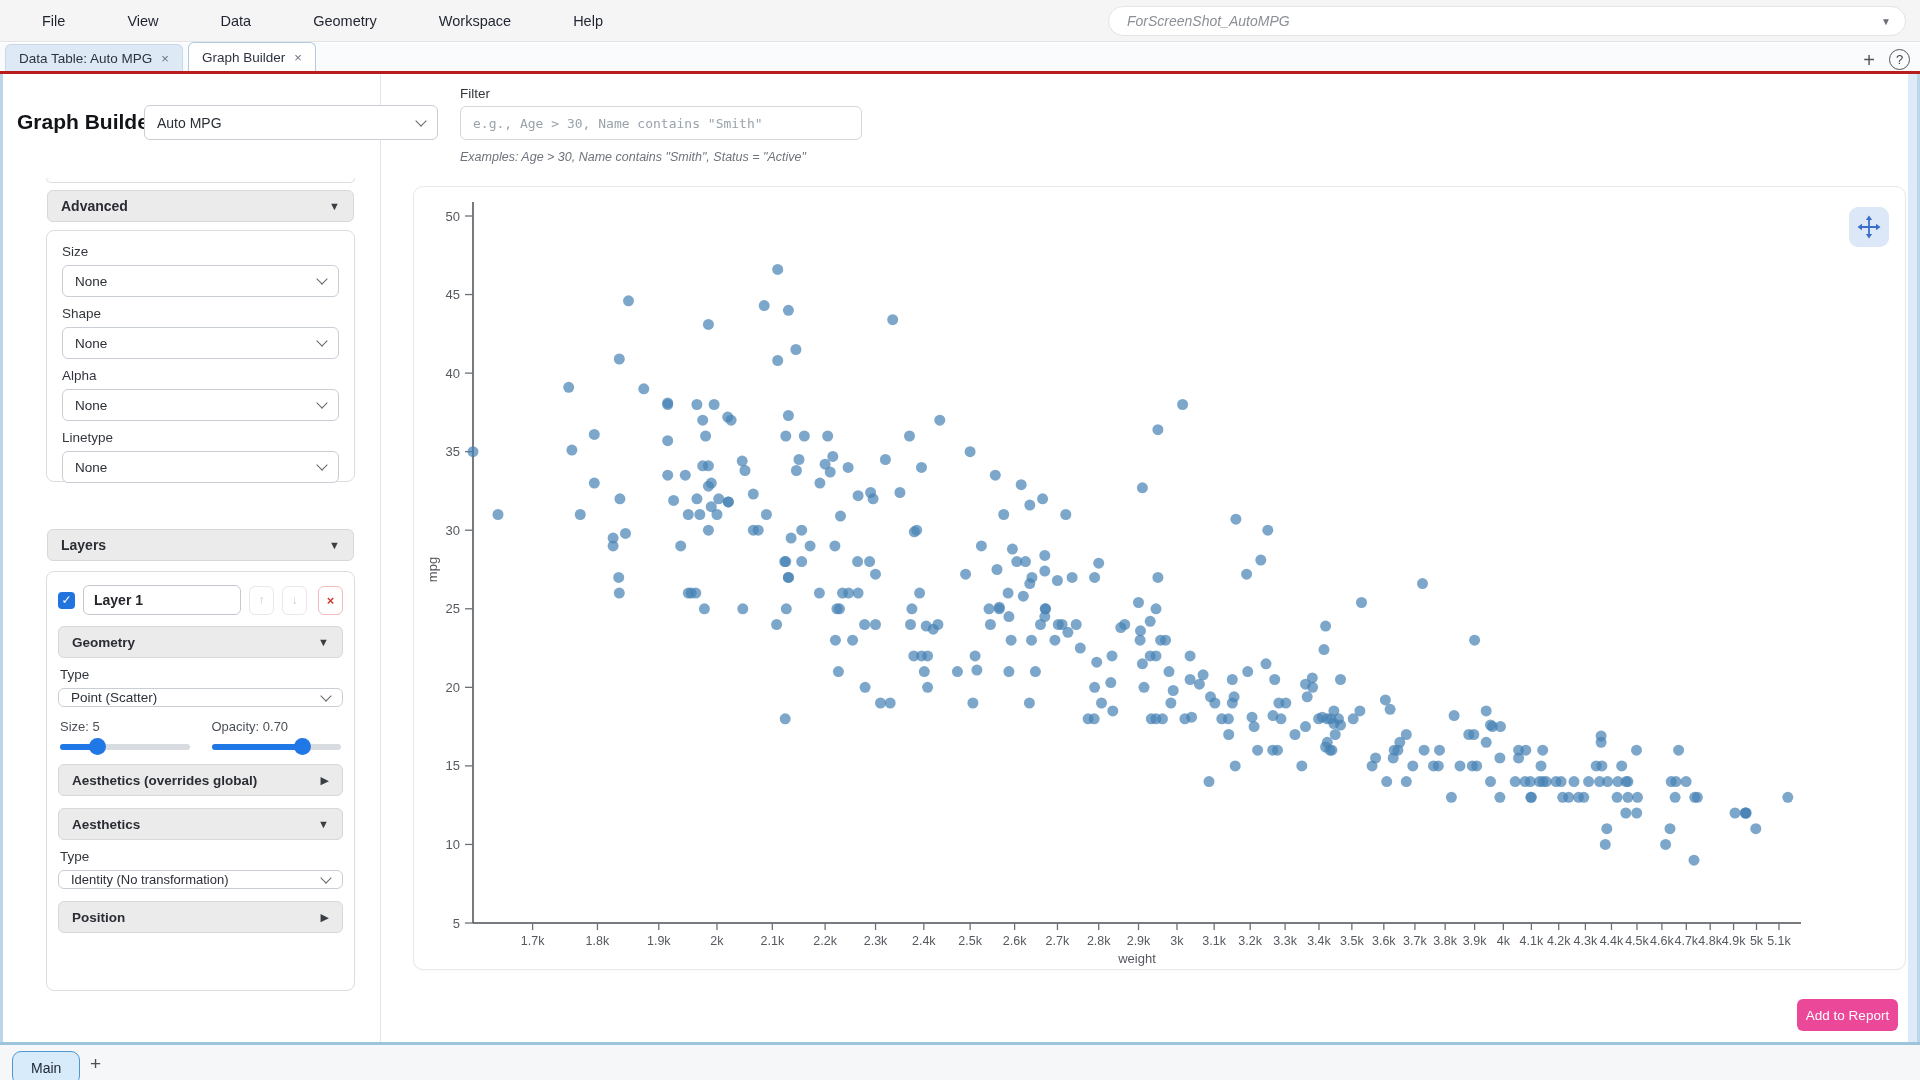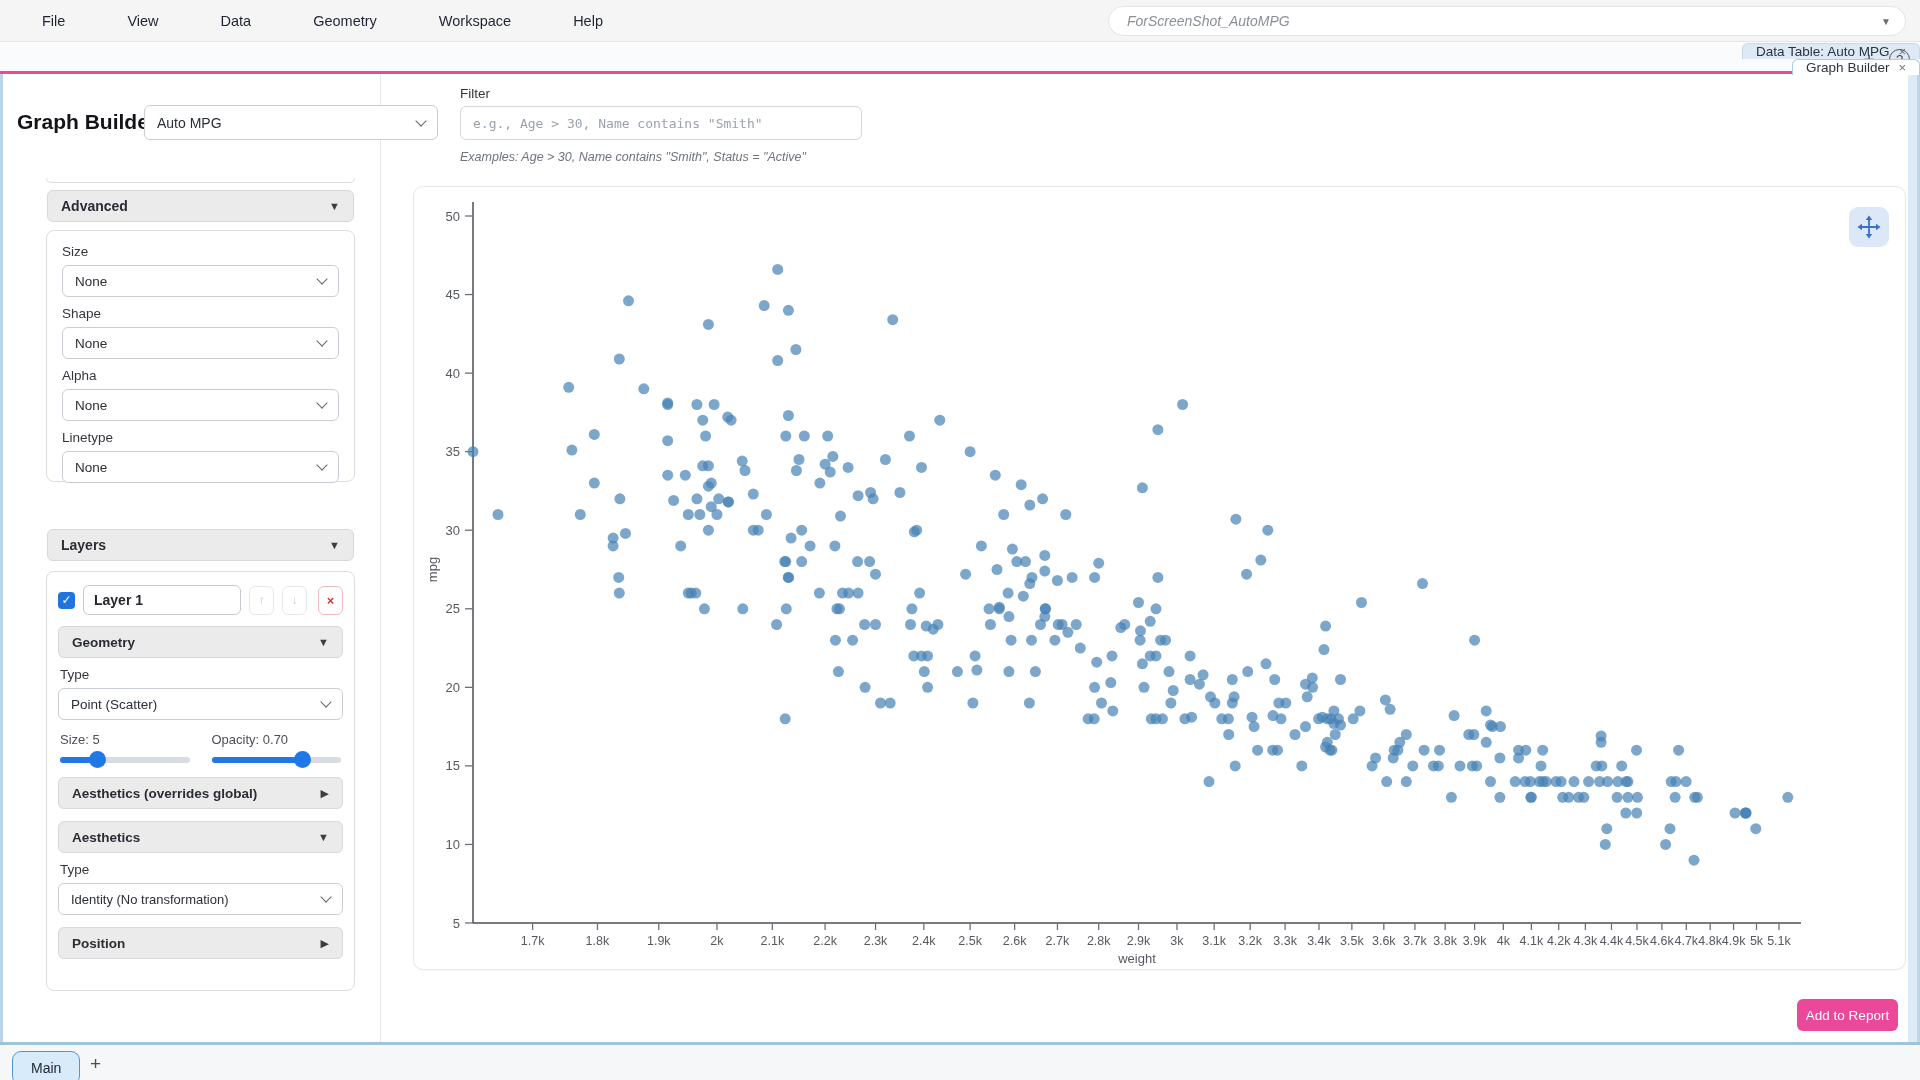--- a/index.html
+++ b/index.html
@@ -12,21 +12,21 @@
     display:flex; align-items:center; padding-left:22px; }
   .menu-item { font-size:14.5px; color:#1f2430; margin-right:42px; cursor:default;margin-left:20px; }
   .workspace-pill { position:absolute; right:14px; top:6px; width:798px; height:30px;
     background:#fff; border:1px solid #e3e4e6; border-radius:15px;
     display:flex; align-items:center; padding:0 14px 0 18px; }
   .workspace-pill .wname { font-style:italic; color:#8b9097; font-size:14px; flex:1; }
   .workspace-pill .caret { color:#6b7077; font-size:10px; }
 
   
   .tabbar { position:absolute; left:0; top:43px; width:1920px; height:31px;
-    background:#fafbfc; border-bottom:3px solid #ec4899; display:flex; align-items:flex-end;flex-direction:column; }
+    background:#fafbfc; border-bottom:3px solid #b91c1c; display:flex; align-items:flex-end; }
   .tab { height:27px; display:flex; align-items:center; gap:9px; padding:0 13px;
     border:1px solid #c8d8e7; border-bottom:none; border-radius:6px 6px 0 0;
     font-size:13.5px; color:#2c3340; margin-left:5px; position:relative; cursor:pointer; }
   .tab.inactive { background:#dde9f4; }
   .tab.active { background:#fff; border-color:#aecbe3; z-index:2; height:29px; }
   .tab .x { color:#6b7280; font-size:13px; }
   .tabbar-actions { position:absolute; right:10px; top:6px; display:flex; align-items:center; gap:14px; }
   .tb-add { font-size:20px; color:#555; line-height:20px; cursor:pointer; }
   .tb-help { width:21px; height:21px; border:1.6px solid #555; border-radius:50%;
     font-size:13px; color:#444; display:flex; align-items:center; justify-content:center; cursor:pointer; }
@@ -77,21 +77,21 @@
   .layer-name { width:158px; height:30px; border:1px solid #c4c9cf; border-radius:6px;
     font-size:14px; font-weight:bold; color:#24262b; padding:0 10px;
     font-family:"Liberation Sans", sans-serif; }
   .mini-btn { width:25px; height:29px; border:1px solid #e8e8ea; border-radius:6px; background:#fff;
     color:#c9ccd1; font-size:12px; display:flex; align-items:center; justify-content:center; cursor:pointer; }
   .del-btn { width:25px; height:29px; border:1px solid #f0bcbc; border-radius:6px; background:#fff;
     color:#cc3b33; font-size:13px; font-weight:bold; display:flex; align-items:center; justify-content:center;
     margin-left:3px; cursor:pointer; }
   .inner-bar { width:285px; margin-left:0; }
   .sec-label { font-size:13.5px; color:#33373d; margin:9px 2px 6px; }
-  .inner-select { width:285px; height:32px;gap:36px; }
+  .inner-select { width:285px; height:19px;gap:36px; }
   .slider-row { display:flex; gap:22px; margin:12px 2px 14px; }
   .slider-col { width:132px; }
   .slider-col .slab { font-size:13px; color:#4b5057; margin-bottom:8px; }
   .track { position:relative; height:6px; background:#d8dbdf; border-radius:3px; margin-top:10px; }
   .fill { position:absolute; left:0; top:0; height:6px; background:#1f78e6; border-radius:3px; }
   .thumb { position:absolute; top:-6px; width:17px; height:17px; background:#1f78e6;
     border-radius:50%; margin-left:-8px; cursor:pointer; } .gap12 { height:12px; }
   .add-layer { position:absolute; left:14px; top:830px; width:309px; height:40px;
     border:1.5px dashed #c3c6cb; border-radius:8px; background:#fdfdfd;
     display:flex; align-items:center; justify-content:center;

